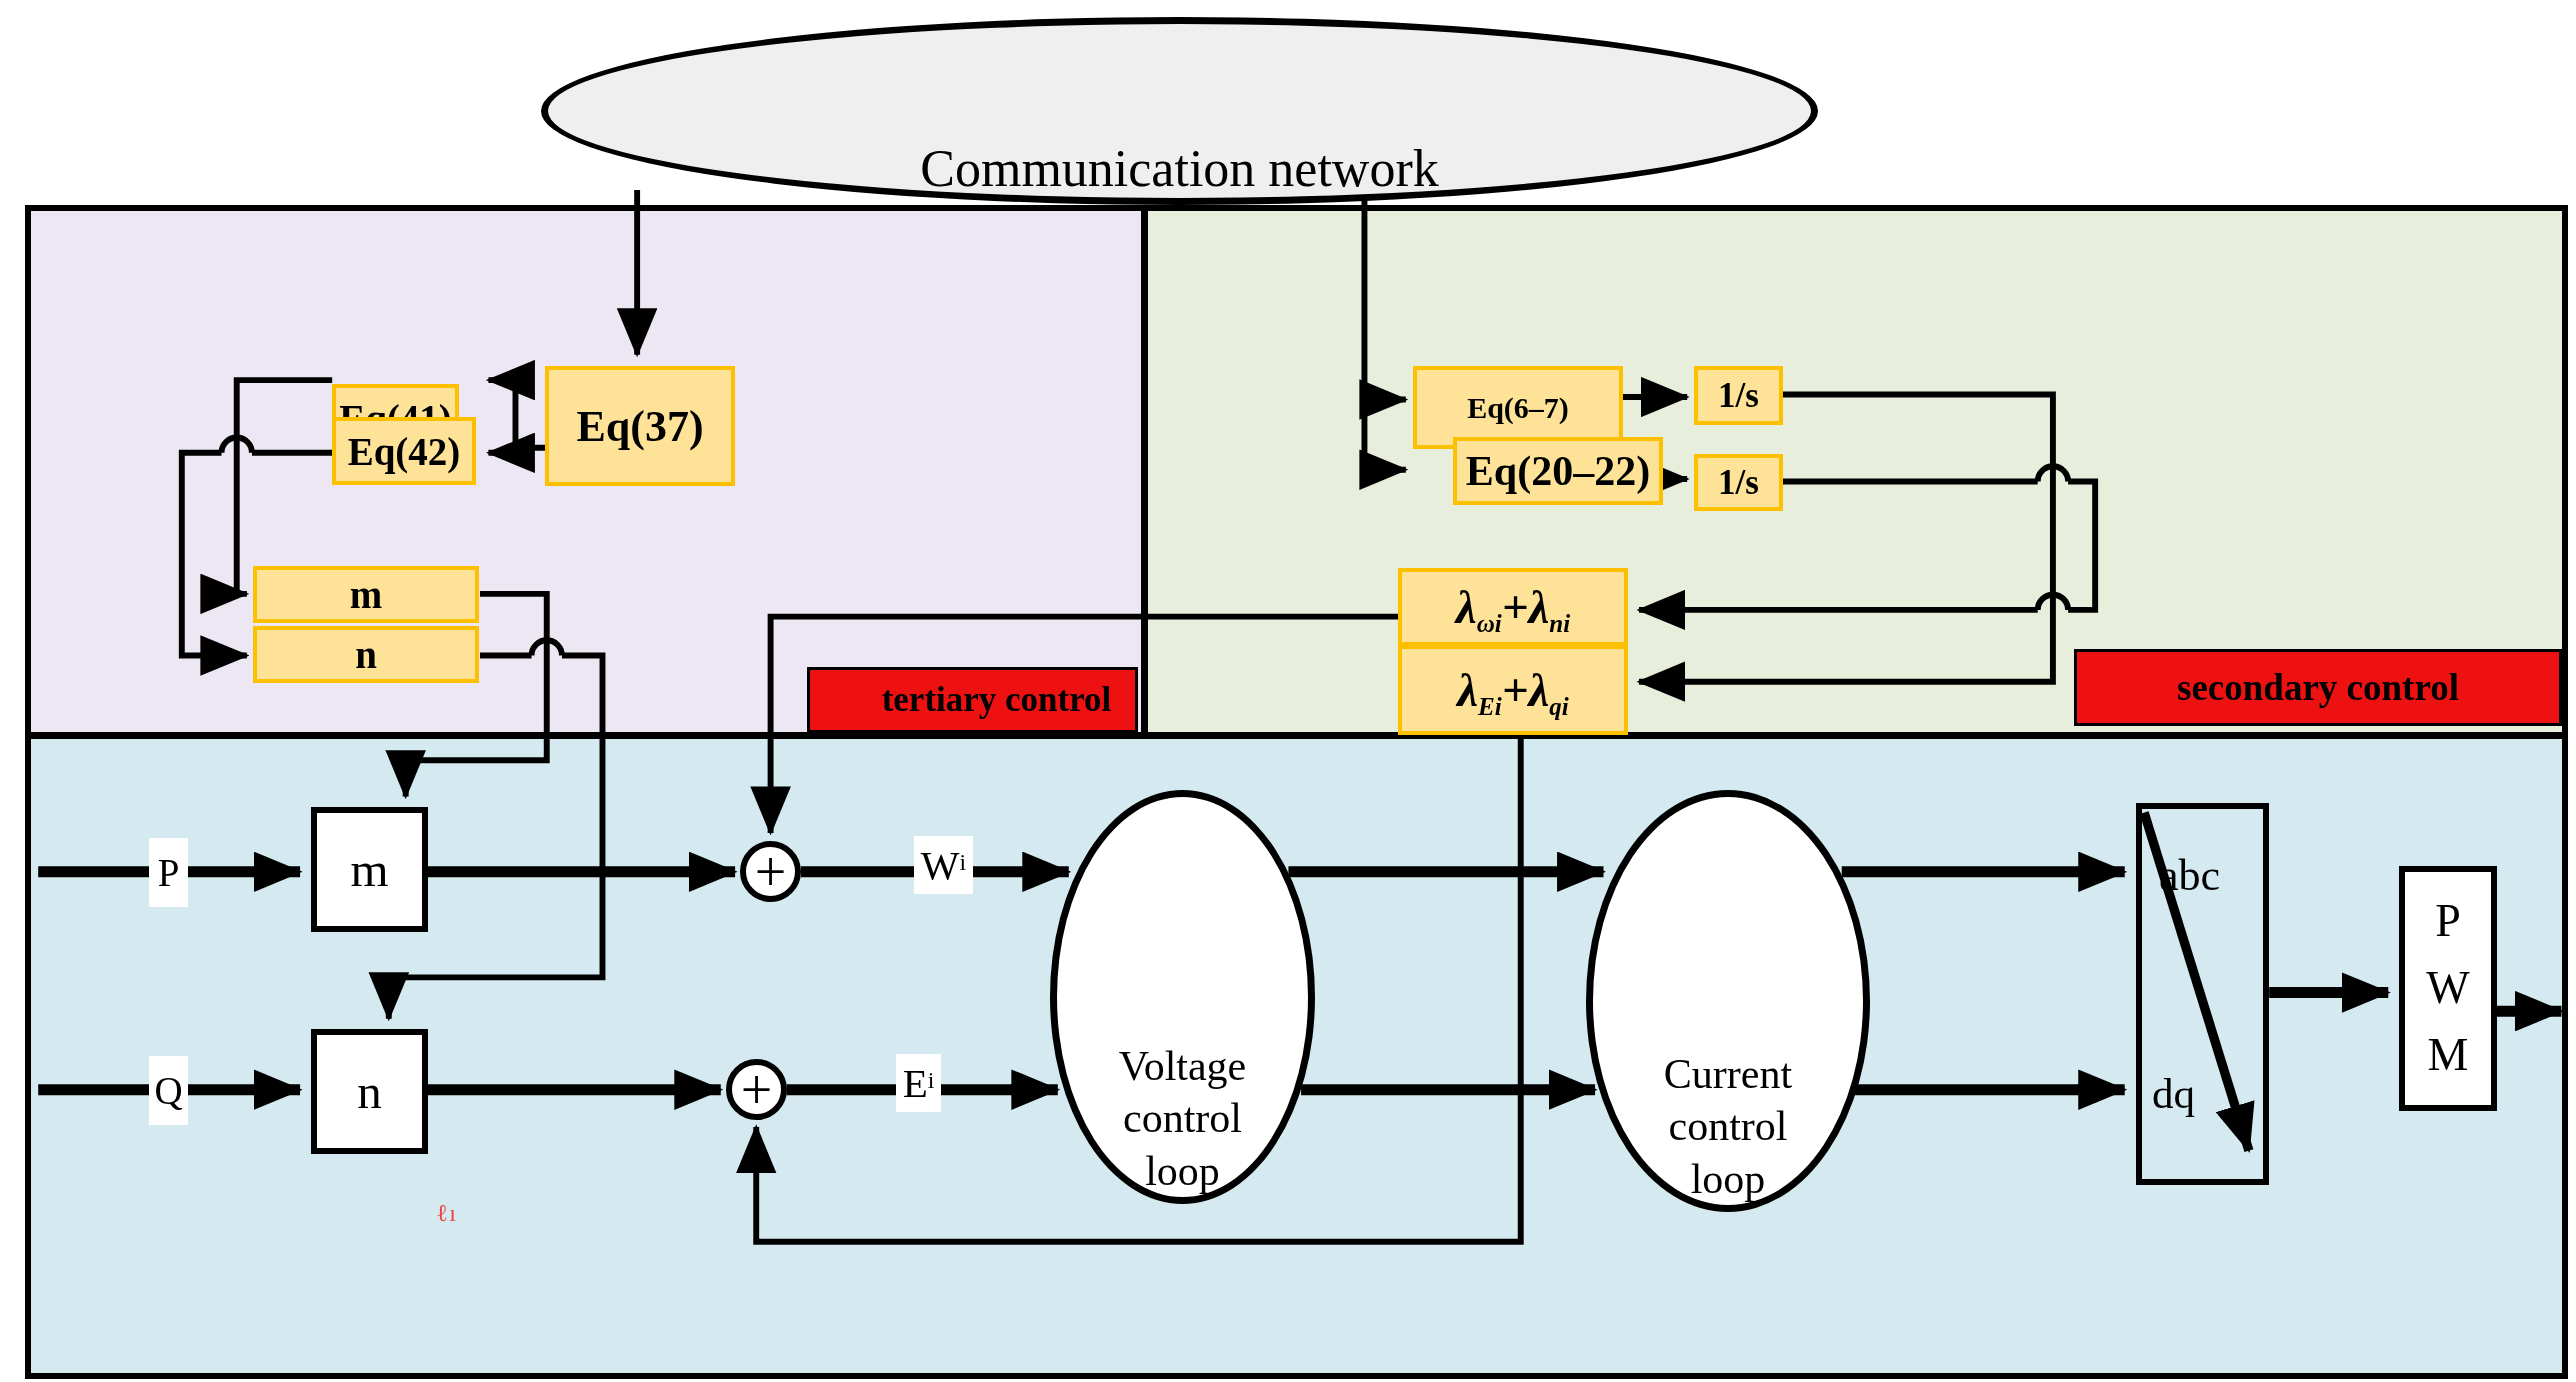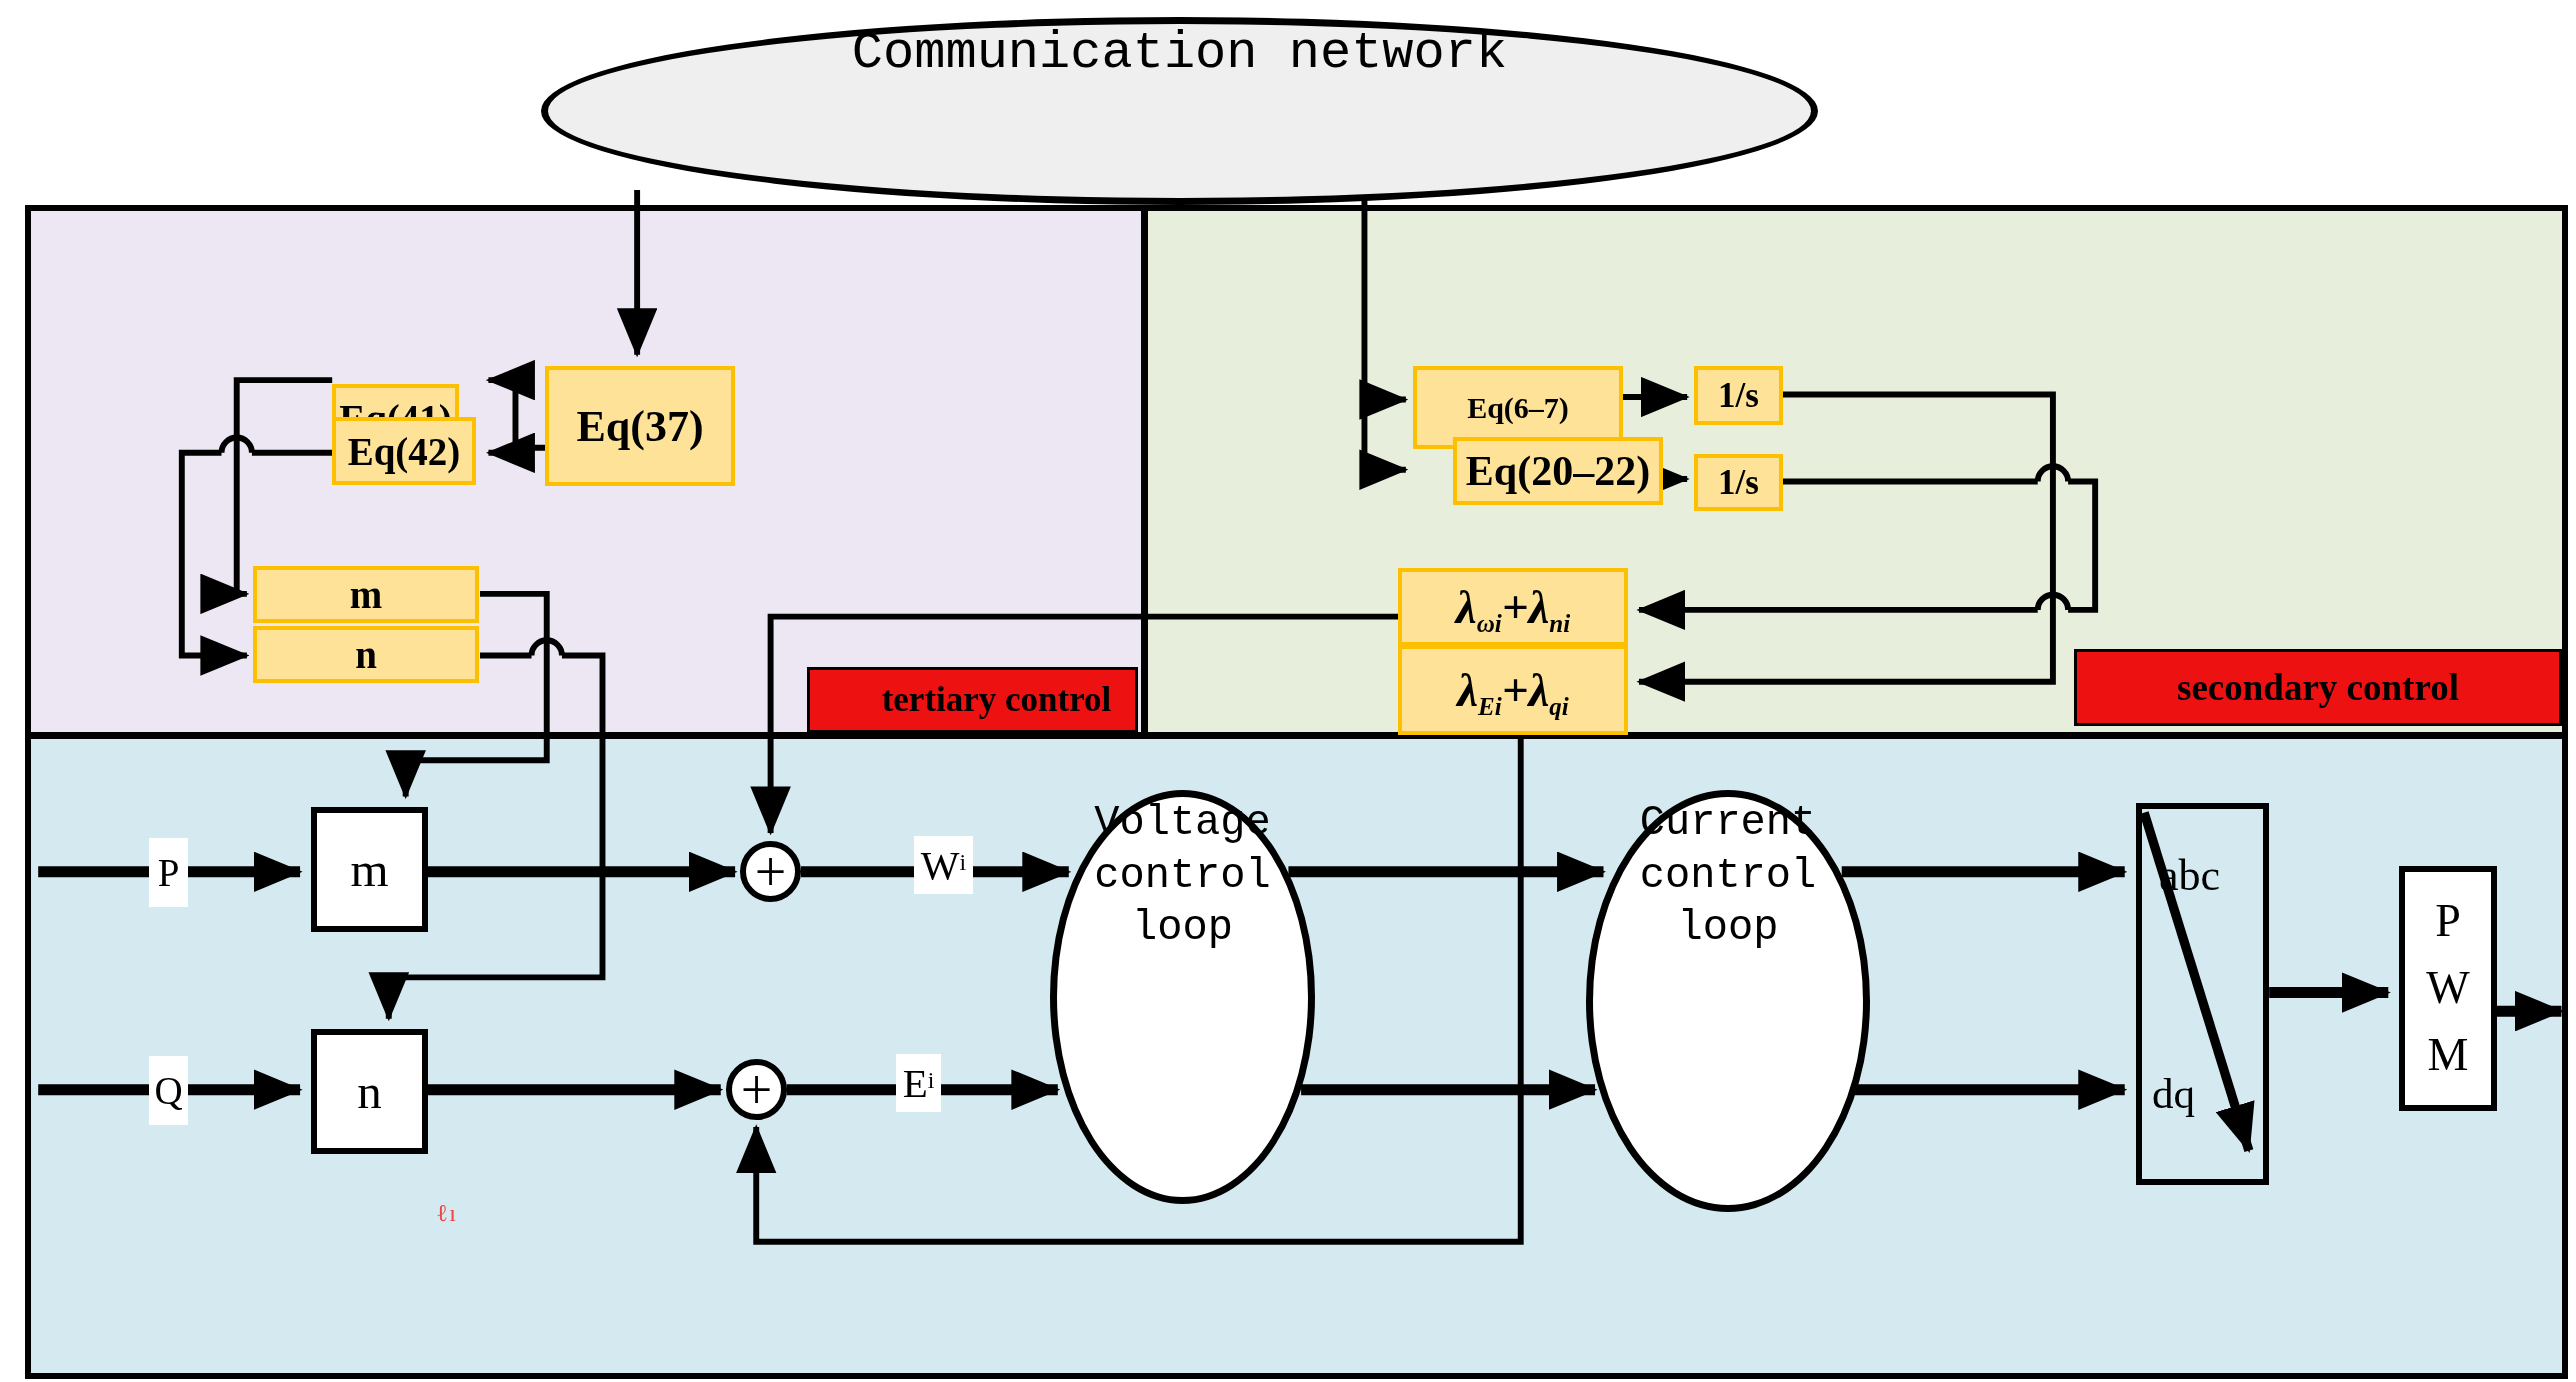--- a/index.html
+++ b/index.html
@@ -21,21 +21,21 @@
   .thin{stroke-width:7px;}
   .thick{stroke-width:13px;}
   
   .ybox{position:absolute;background:#fde298;border:4.2px solid #fcc000;display:flex;
         align-items:center;justify-content:center;font-weight:bold;z-index:3;}
   .wbox{position:absolute;background:#fff;border:6.8px solid #000;display:flex;
         align-items:center;justify-content:center;z-index:3;}
   .redlabel{position:absolute;background:#ee1111;border:3.4px solid #000;display:flex;
         align-items:center;justify-content:center;font-weight:bold;z-index:3;}
   .ellipse{position:absolute;background:#fff;border:7.6px solid #000;border-radius:50%;
-        display:flex;flex-direction:column;align-items:center;justify-content:flex-start;z-index:3;font-family:Liberation Mono, monospace;}
+        display:flex;flex-direction:column;align-items:center;justify-content:flex-end;z-index:3;}
   #comm-ellipse{left:541px;top:17px;width:1277px;height:188px;background:#efefef;
         font-size:52px;z-index:4;}
   .sum{position:absolute;width:61px;height:61px;border:6px solid #000;border-radius:50%;
         background:#fff;display:flex;align-items:center;justify-content:center;
         font-size:56px;font-weight:400;z-index:3;line-height:0;}
   .iolabel{position:absolute;background:#fff;display:flex;align-items:flex-start;
         justify-content:center;z-index:3;}
   .sub{font-size:0.58em;position:relative;top:0.35em;}
   .lam{font-style:italic;font-weight:bold;font-size:47px;line-height:1;}
   .lamsub{font-style:italic;font-weight:bold;font-size:25px;position:relative;top:17px;}

